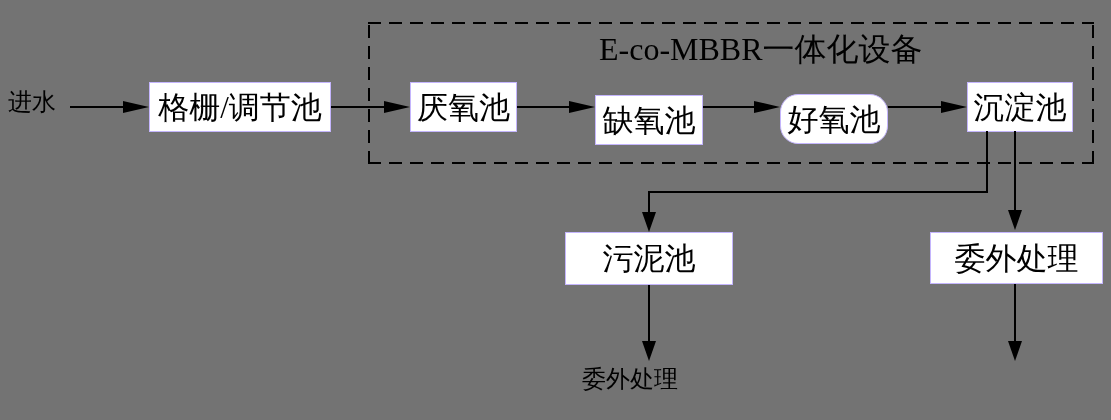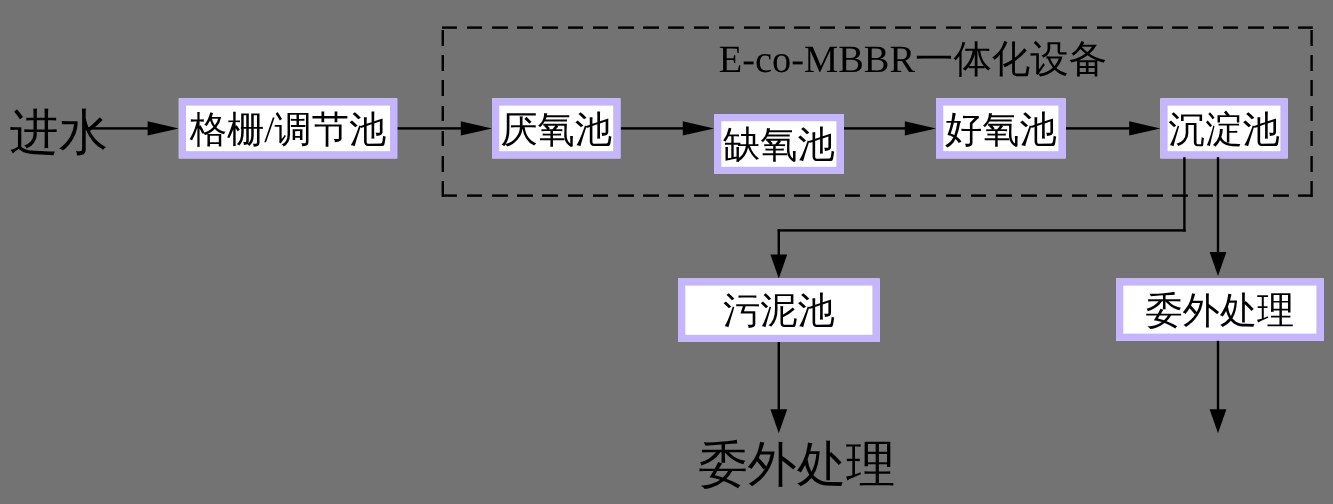--- a/index.html
+++ b/index.html
@@ -8,32 +8,32 @@
     position: relative;
     width: 1111px;
     height: 420px;
     background: #737373;
     color: #000000;
     font-family: "Liberation Serif", "DejaVu Serif", serif;
     overflow: hidden;
   }
   .node {
     position: absolute;
-    border: 6px solid #c4b5fd;
+    border: 1px solid #c4b5fd;
     background: #ffffff;
     display: flex;
     align-items: center;
     justify-content: center;
     font-size: 31px;
     line-height: 1;
     white-space: nowrap;
   }
   .label {
     position: absolute;
-    font-size: 41px;
+    font-size: 24px;
     line-height: 1;
     white-space: nowrap;
   }
   .hline { position: absolute; height: 2px; background: #000000; }
   .vline { position: absolute; width: 2px; background: #000000; }
   .arr-r {
     position: absolute; width: 0; height: 0;
     border-top: 6px solid transparent;
     border-bottom: 6px solid transparent;
     border-left: 26px solid #000000;
@@ -60,21 +60,21 @@
     position: absolute;
     left: 599px; top: 33px;
     font-size: 32px;
     line-height: 1;
     white-space: nowrap;
   }
   
   .n-screening     { left: 149px; top: 82px;  width: 182px; height: 50px; }
   .n-anaerobic     { left: 410px; top: 82px;  width: 107px; height: 50px; }
   .n-anoxic        { left: 595px; top: 82px;  width: 108px; height: 50px; margin-top: 13px; }
-  .n-aerobic       { left: 780px; top: 82px;  width: 108px; height: 50px; }
+  .n-aerobic       { left: 780px; top: 94px;  width: 108px; height: 50px; border-radius: 18px; }
   .n-sedimentation { left: 967px; top: 82px;  width: 106px; height: 50px; }
   .n-sludge        { left: 565px; top: 232px; width: 168px; height: 53px; }
   .n-flume         { left: 930px; top: 232px; width: 173px; height: 52px; }
 </style>
 </head>
 <body>
 
 <div class="canvas">
 
   <div class="dashed-box"></div>

